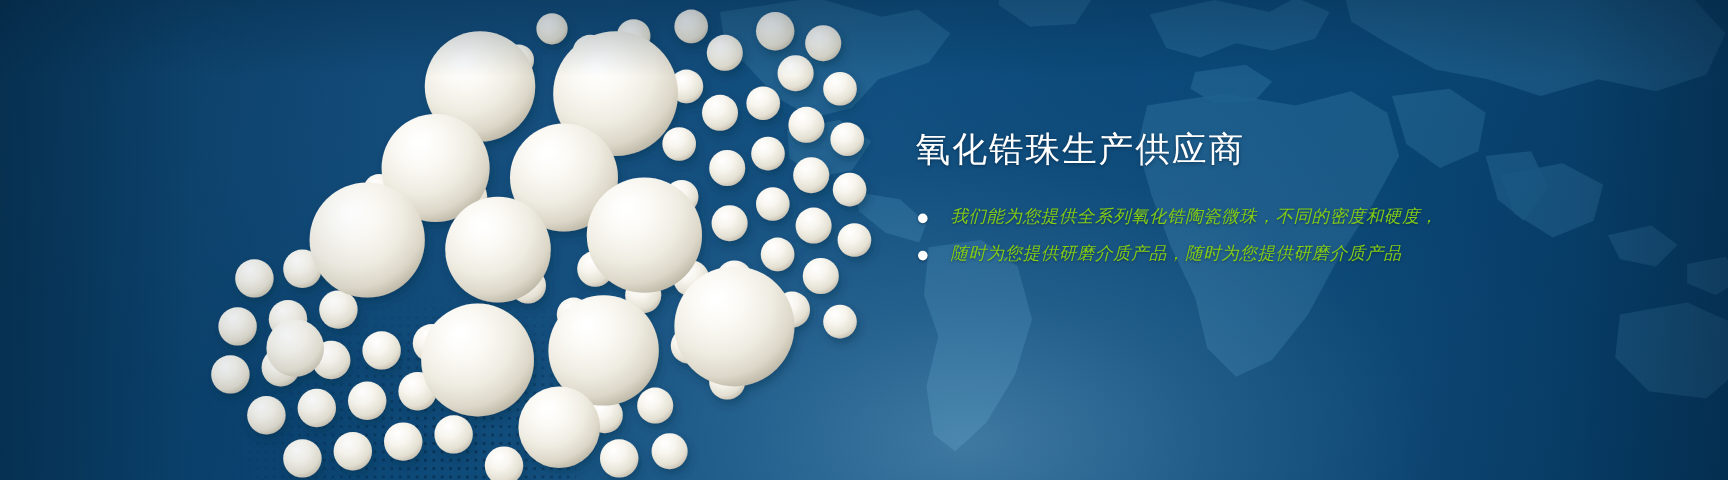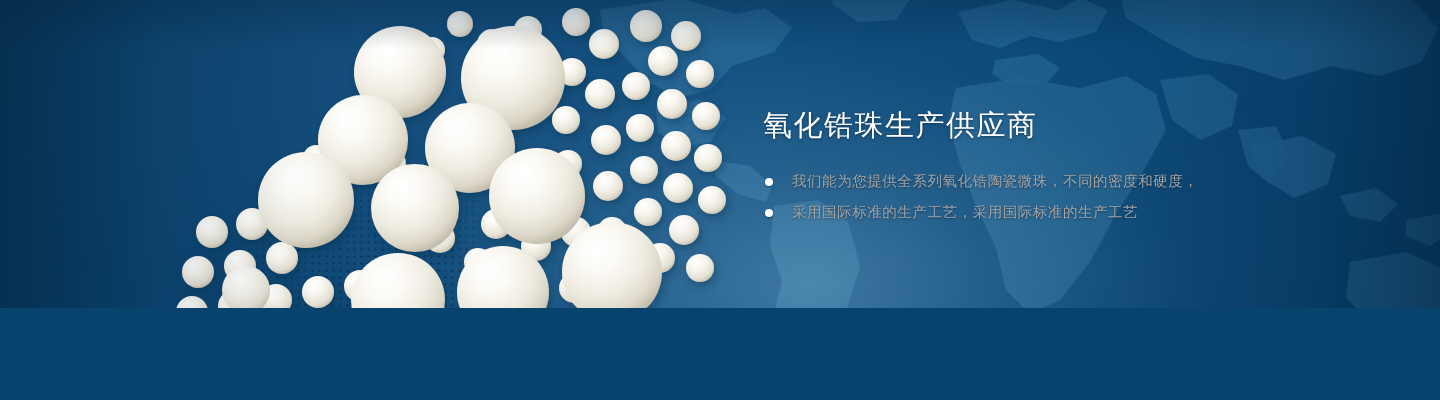--- a/index.html
+++ b/index.html
@@ -6,21 +6,21 @@
   html, body {
     width: 1440px; height: 400px;
     background: #08436e;
     font-family: "Liberation Sans", "DejaVu Sans", sans-serif;
     overflow: hidden;
   }
 
   .banner {
     position: relative;
     width: 1440px;
-    height: 308px;
+    height: 400px;
     overflow: hidden;
     background: #08436e;
   }
 
   
   .bg-base {
     position: absolute; inset: 0;
     background:
       radial-gradient(ellipse 700px 420px at 56% 92%,
          rgba(105,160,195,0.55) 0%,
@@ -95,23 +95,24 @@
   .bullets {
     list-style: none;
     margin-top: 28px;
   }
   .bullet-item {
     position: relative;
     padding-left: 29px;
     margin-bottom: 7px;
     font-size: 14.5px;
     line-height: 1.62;
-    color: #a3a3a3;
+    color: #84cc16;
     letter-spacing: 0.55px;
     text-shadow: 0 1px 2px rgba(2,24,44,0.5);
+    font-style: italic;
   }
   .bullet-item:last-child { margin-bottom: 0; }
   .bullet-dot {
     position: absolute;
     left: 2px; top: 8px;
     width: 8px; height: 8px;
     border-radius: 50%;
     background: #ffffff;
     box-shadow: 0 1px 2px rgba(2,24,44,0.45);
   }
@@ -300,18 +301,18 @@
   <div class="text-block">
     <h1 class="headline">氧化锆珠生产供应商</h1>
 
     <ul class="bullets">
       <li class="bullet-item">
         <span class="bullet-dot"></span>
         <span>我们能为您提供全系列氧化锆陶瓷微珠，不同的密度和硬度，</span>
       </li>
       <li class="bullet-item">
         <span class="bullet-dot"></span>
-        <span>采用国际标准的生产工艺，采用国际标准的生产工艺</span>
+        <span>随时为您提供研磨介质产品，随时为您提供研磨介质产品</span>
       </li>
     </ul>
   </div>
 
 </div>
 
 </body></html>

